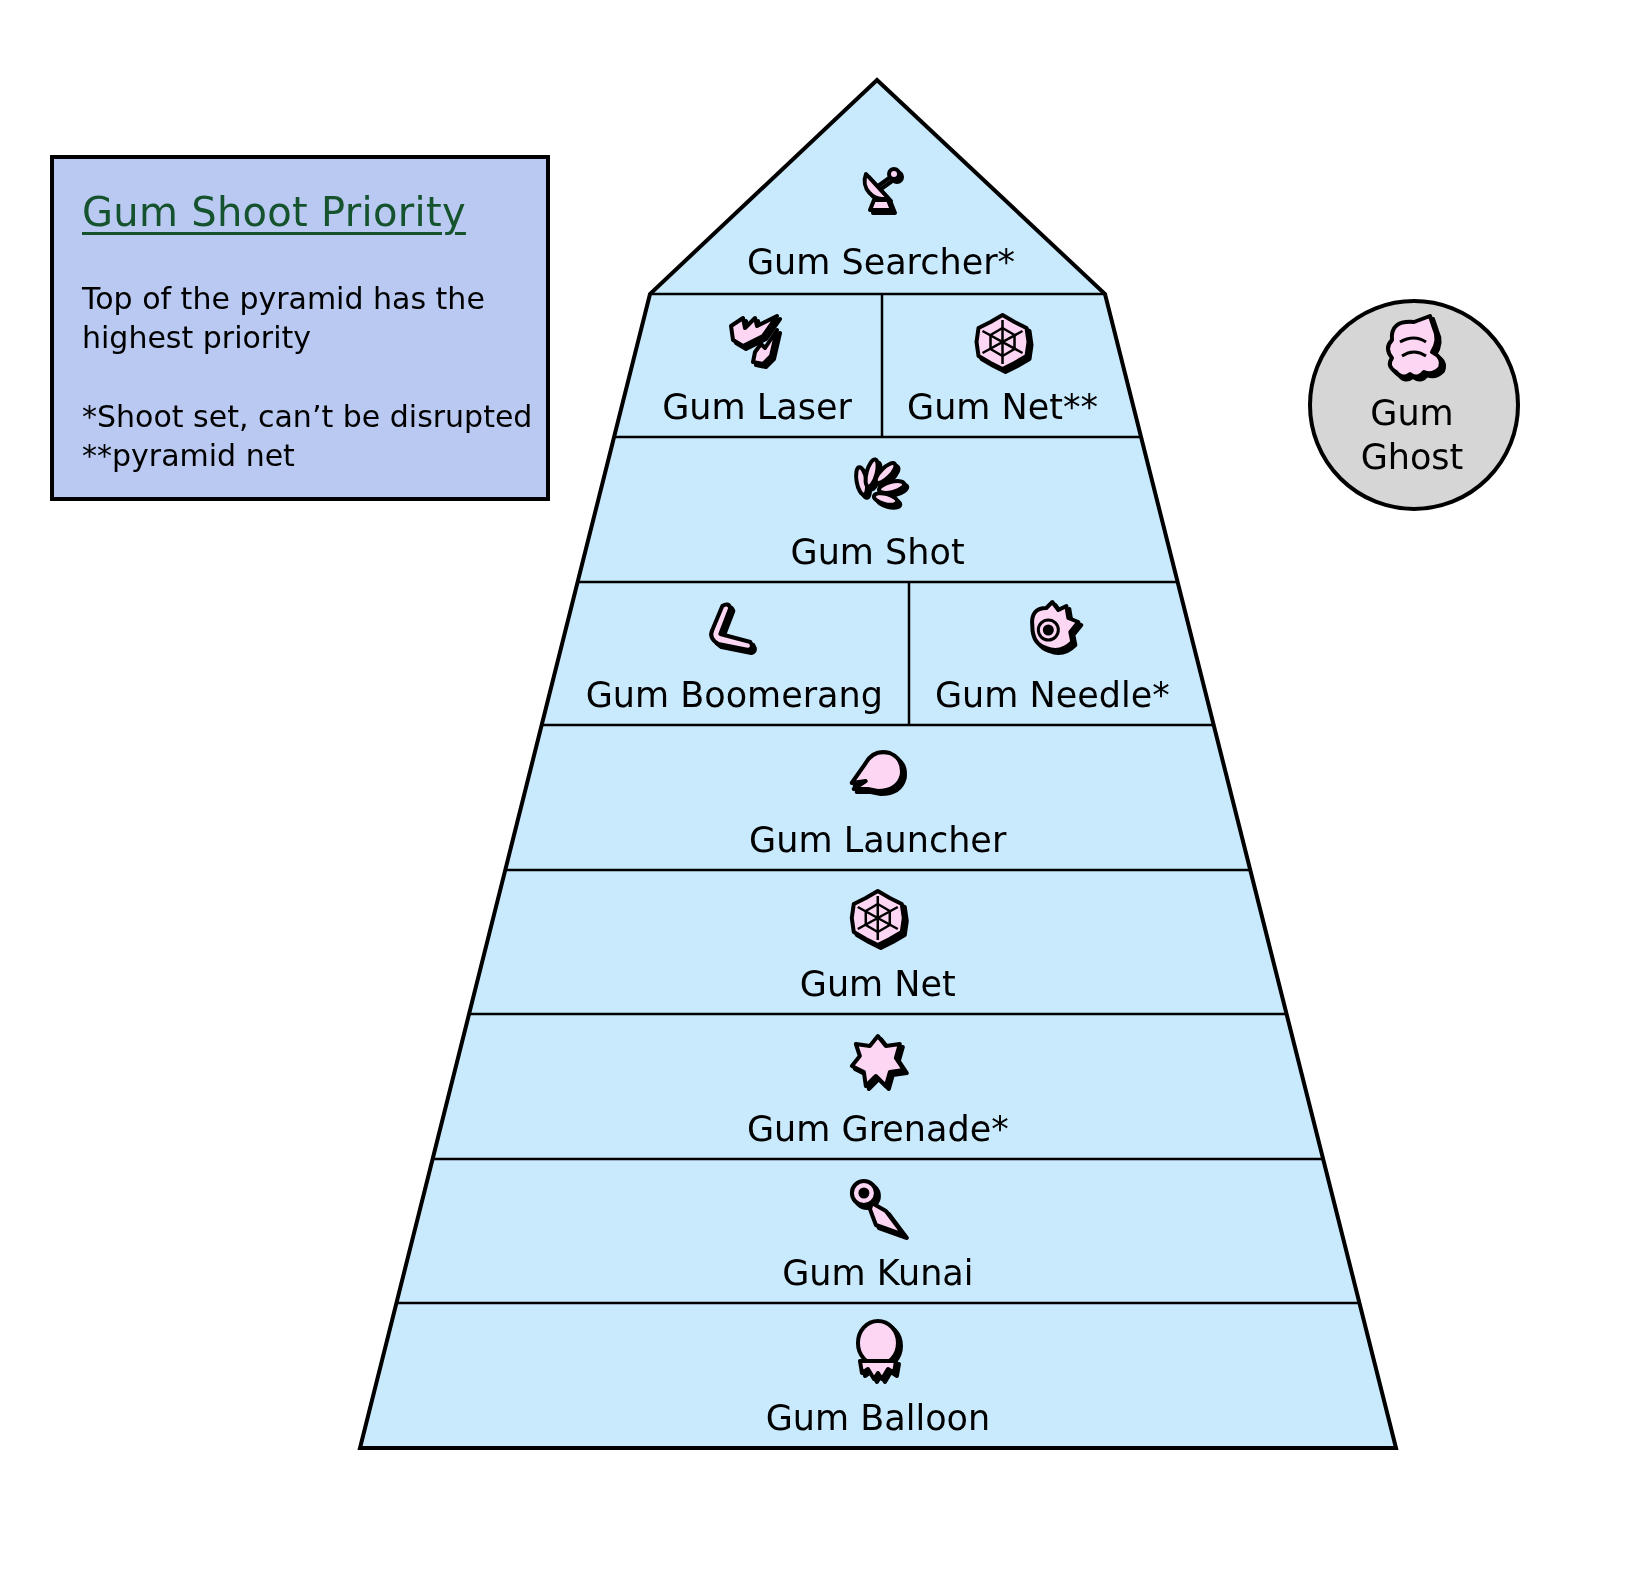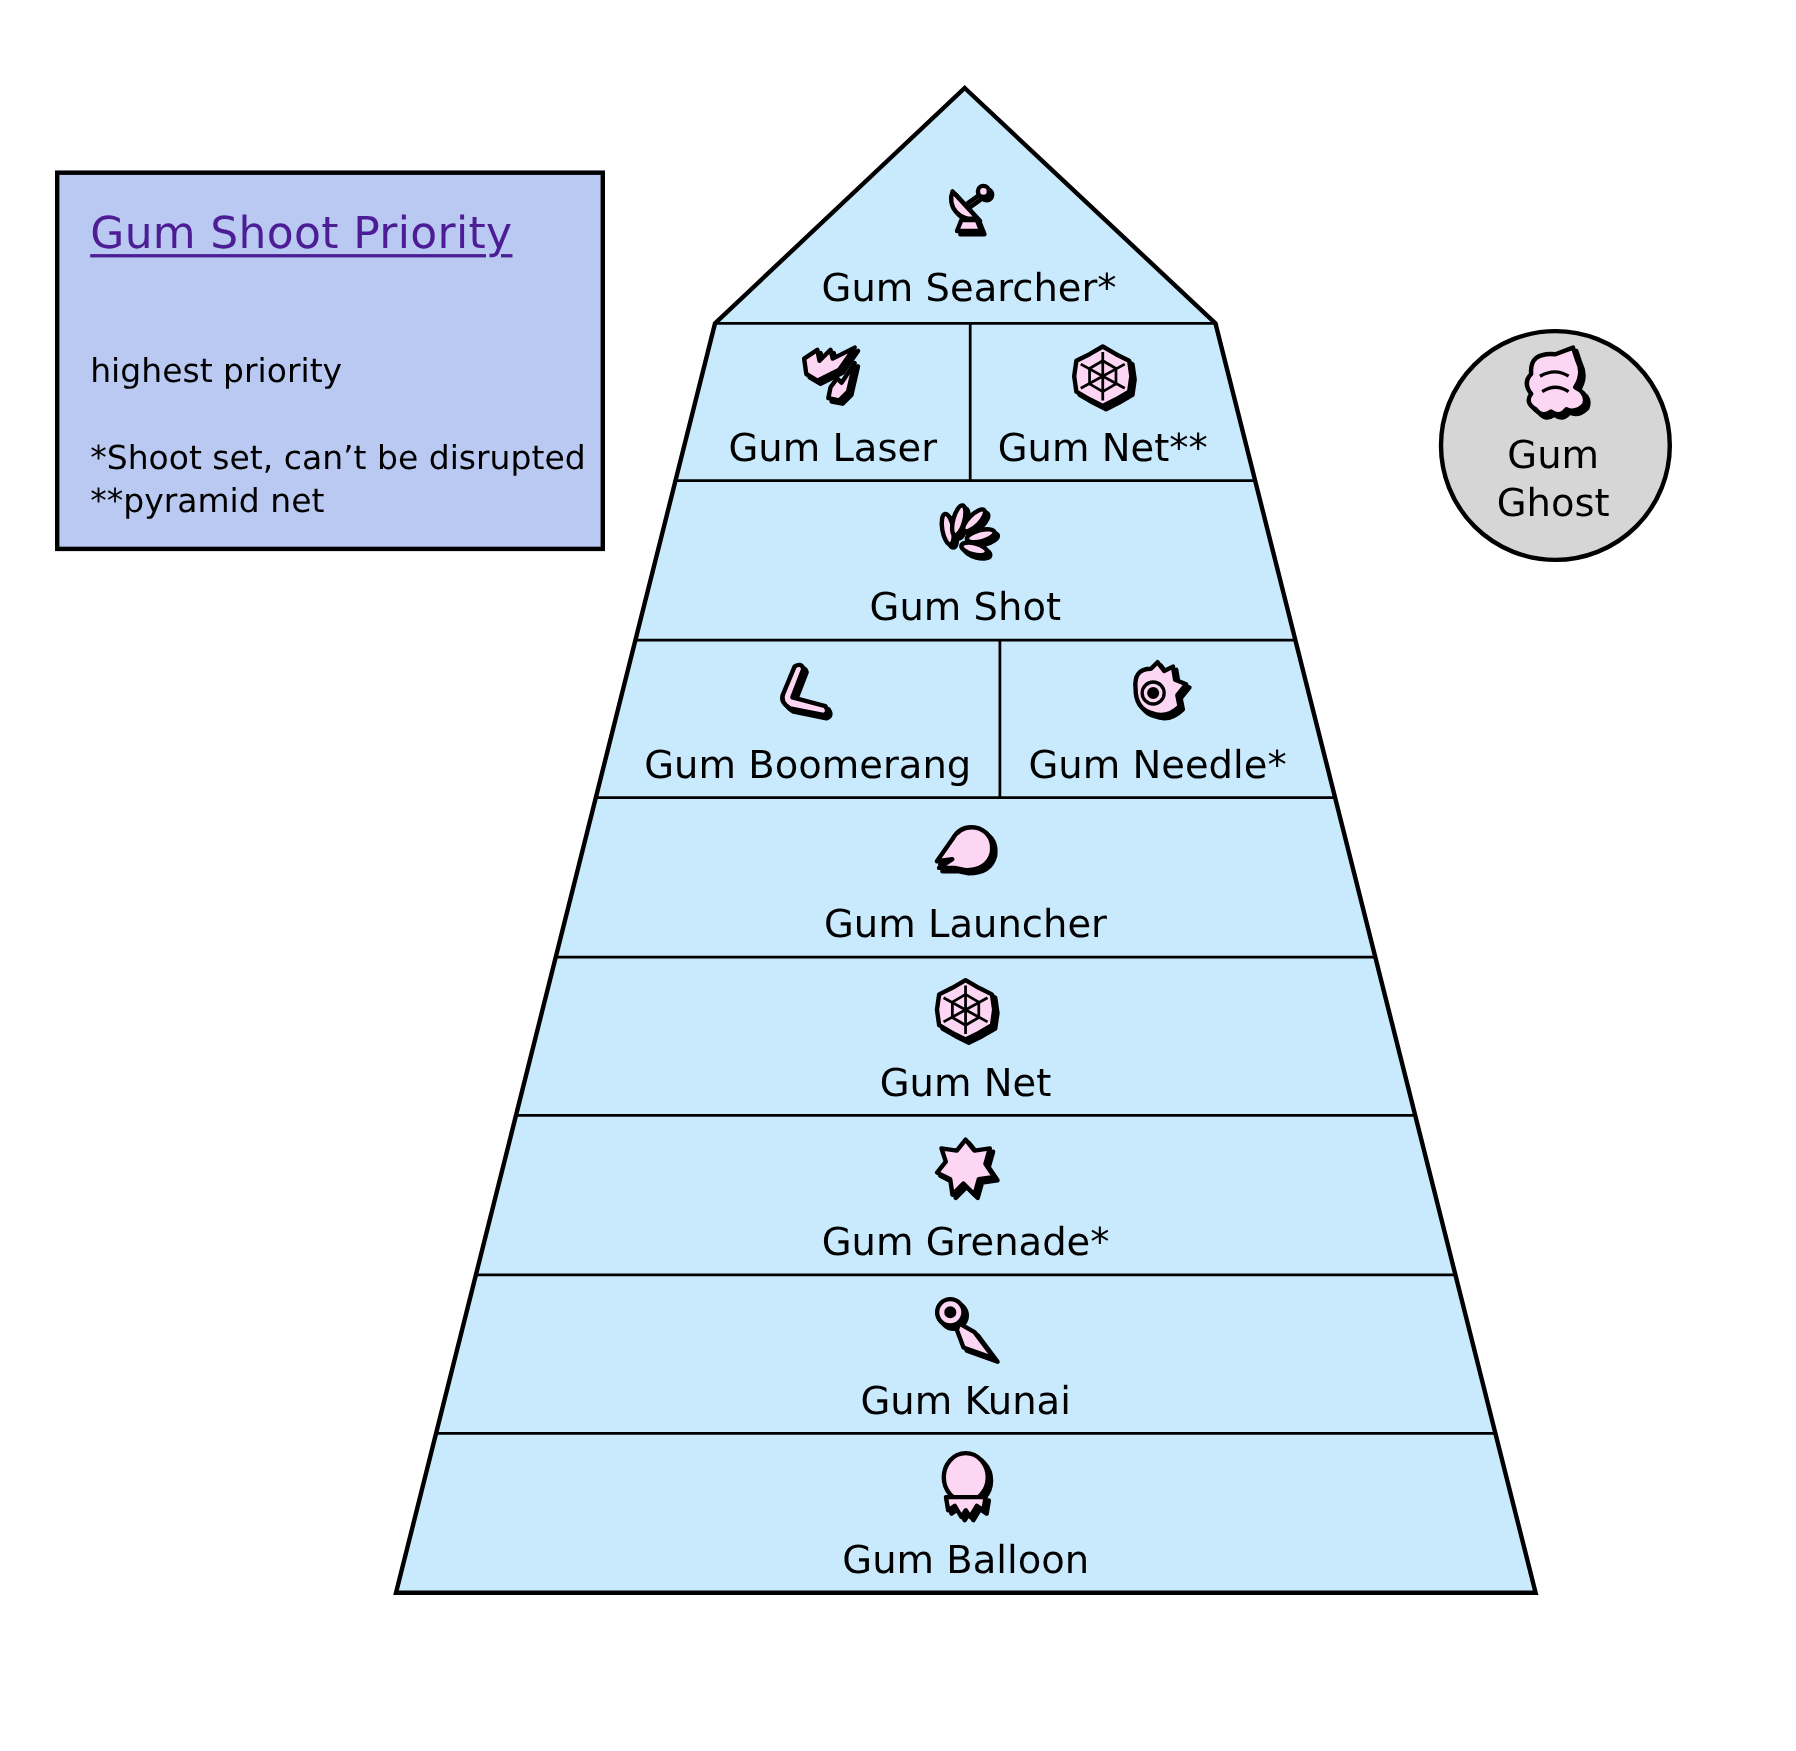--- a/index.html
+++ b/index.html
@@ -1,32 +1,33 @@
 <!DOCTYPE html>
 <html><head>
 <meta charset="utf-8">
 <style>
   html, body { margin: 0; padding: 0; background: #ffffff; }
   body { width: 1633px; height: 1592px; position: relative; overflow: hidden;
          font-family: "DejaVu Sans", "Liberation Sans", sans-serif; }
   #stage { position: absolute; left: 0; top: 0; width: 1633px; height: 1592px; }
   .legend-box { position: absolute; left: 50px; top: 155px; width: 500px; height: 346px;
                 background: #b9c9f1; border: 4px solid #000; box-sizing: border-box; }
-  .legend-title { position: absolute; left: 28px; top: 30px; font-size: 40px; color: #4c1d95;
+  .legend-title { position: absolute; left: 28px; top: 30px; font-size: 40px; color: #14532d;
                   text-decoration: underline; text-decoration-thickness: 3px; text-underline-offset: 6px;
                   white-space: nowrap; letter-spacing: 0.3px; }
   .legend-line { position: absolute; left: 28px; font-size: 30px; color: #000; white-space: nowrap; }
   .tier-label { font-size: 35px; fill: #000; text-anchor: middle; }
   .ghost-label { font-size: 35px; fill: #000; text-anchor: middle; }
 </style>
 </head>
 <body>
 
 <div class="legend-box">
   <div class="legend-title">Gum Shoot Priority</div>
+  <div class="legend-line" style="top:122px">Top of the pyramid has the</div>
   <div class="legend-line" style="top:161px">highest priority</div>
   <div class="legend-line" style="top:240px">*Shoot set, can’t be disrupted</div>
   <div class="legend-line" style="top:279px">**pyramid net</div>
 </div>
 
 <svg id="stage" width="1633" height="1592" viewBox="0 0 1633 1592" xmlns="http://www.w3.org/2000/svg">
   <g id="pyramid-layer">
       <path d="M877,80 L1105,294 L1396,1448 L360,1448 L650,294 Z" fill="#c9e9fd" stroke="none"></path>
       <g>
         <line x1="650" y1="294" x2="1105" y2="294" stroke="#000000" stroke-width="2.5"></line>

